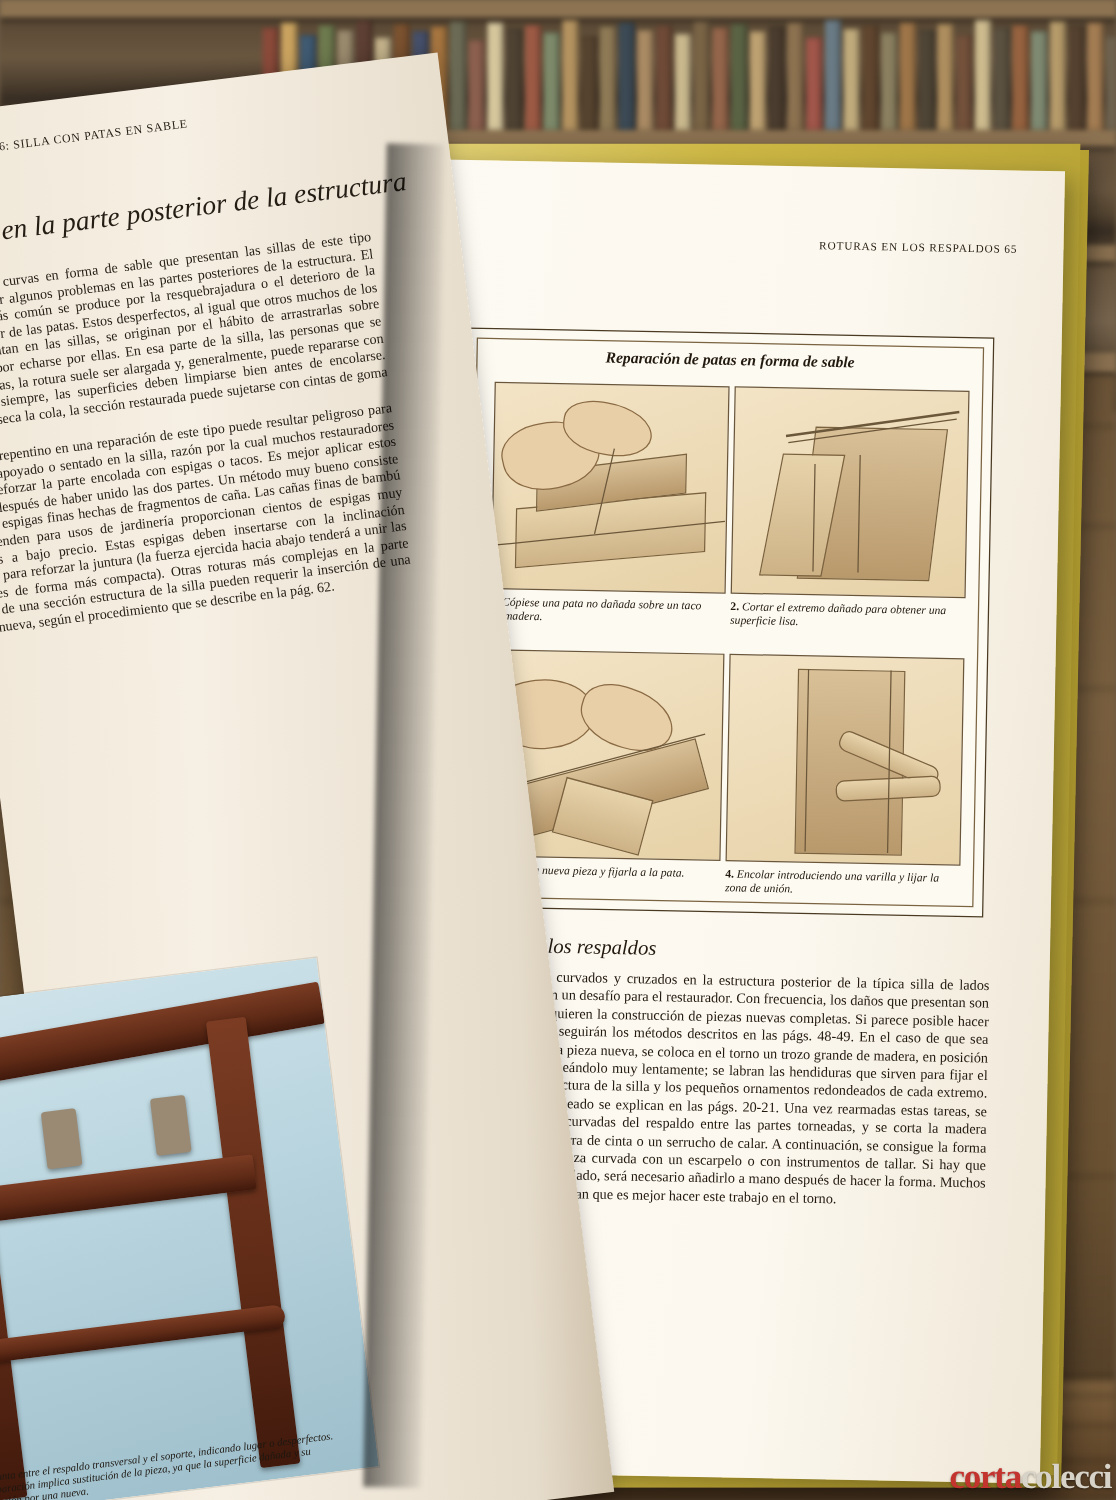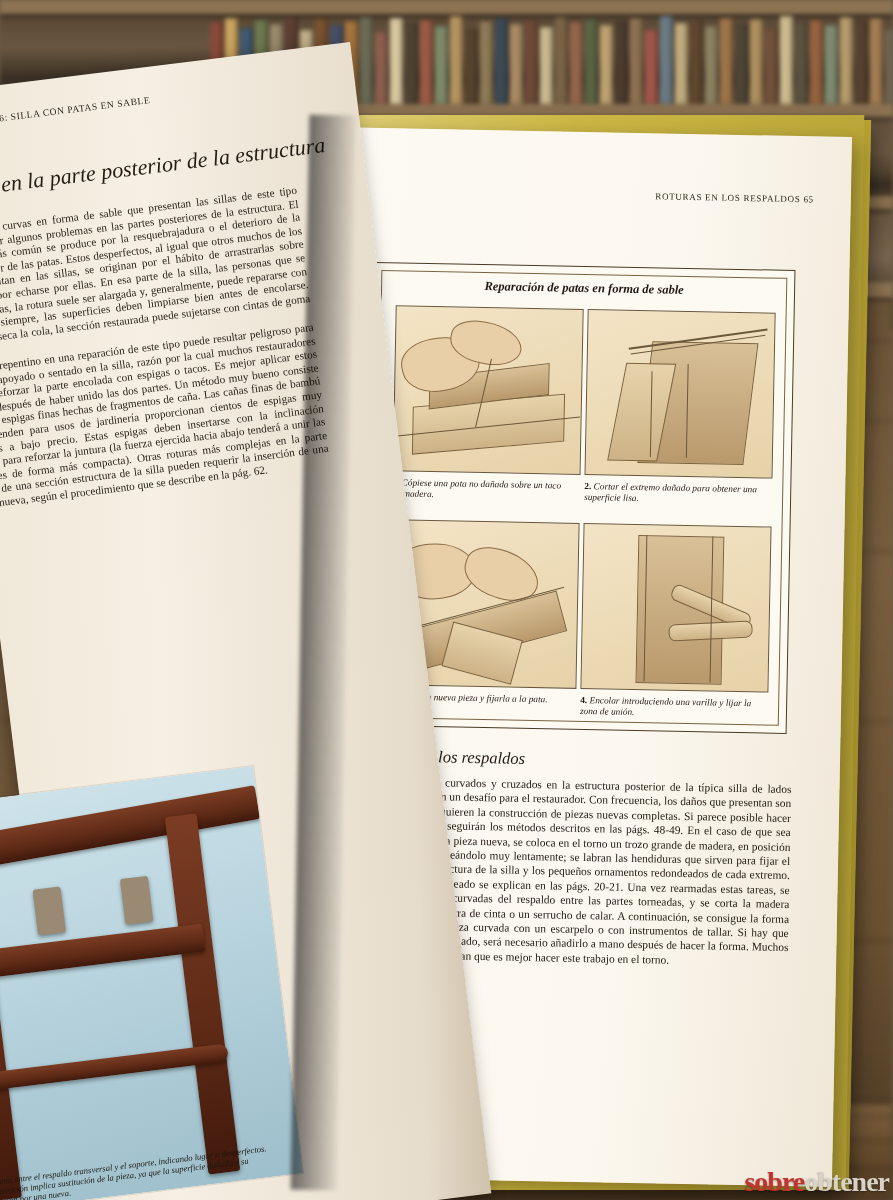--- a/index.html
+++ b/index.html
@@ -333,16 +333,16 @@
       <div class="ph-wood" style="left:26px;top:272px;width:244px;height:18px;border-radius:9px;"></div>
       <div class="ph-wood" style="left:96px;top:96px;width:28px;height:46px;background:#9a8a74;"></div>
       <div class="ph-wood" style="left:184px;top:96px;width=28px;width:28px;height:46px;background:#9a8a74;"></div>
       <div class="ph-cap">Una junta entre el respaldo transversal y el soporte, indicando lugar o desperfectos. La reparación implica sustitución de la pieza, ya que la superficie dañada y su sustitución por una nueva.</div>
     </div>
 
     <div class="gutter"></div>
   </div>
 
   <div class="wm">
-    <span>sobre</span><span class="w2">obtener</span>
+    <span>corta</span><span class="w2">colecci</span>
   </div>
 
 </div>
 
 </body></html>

